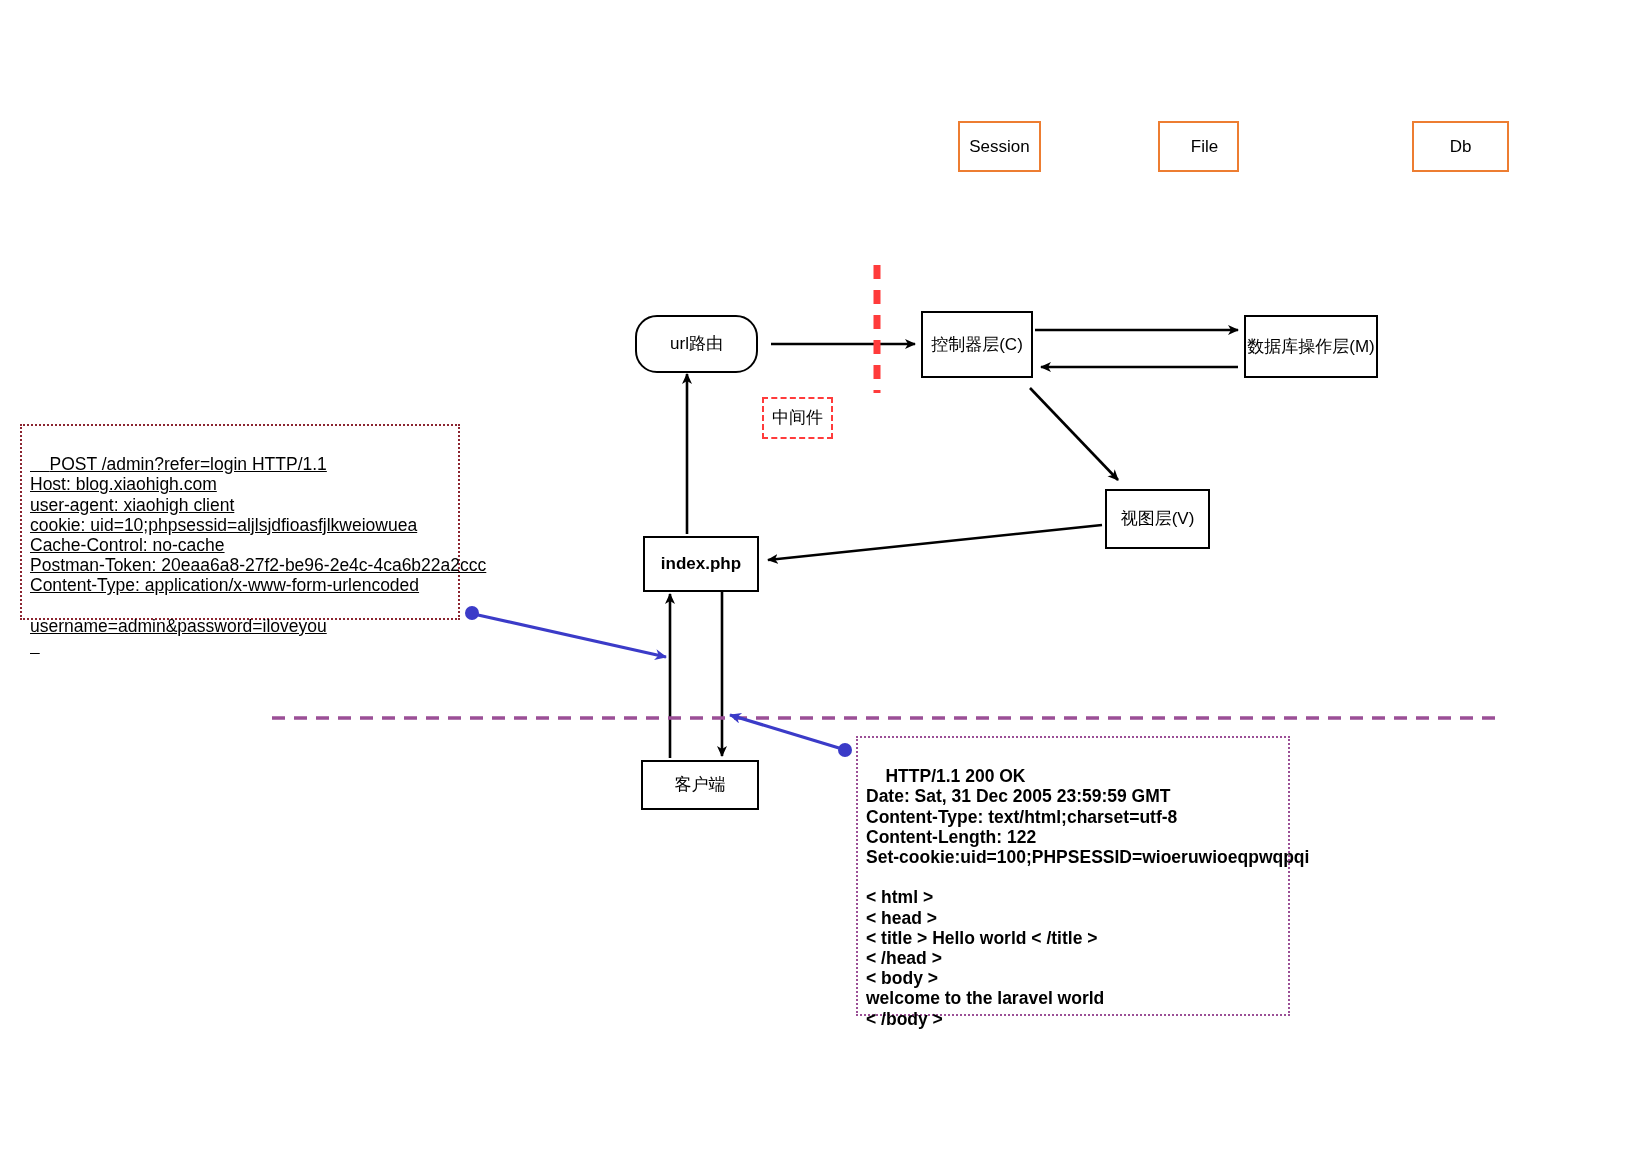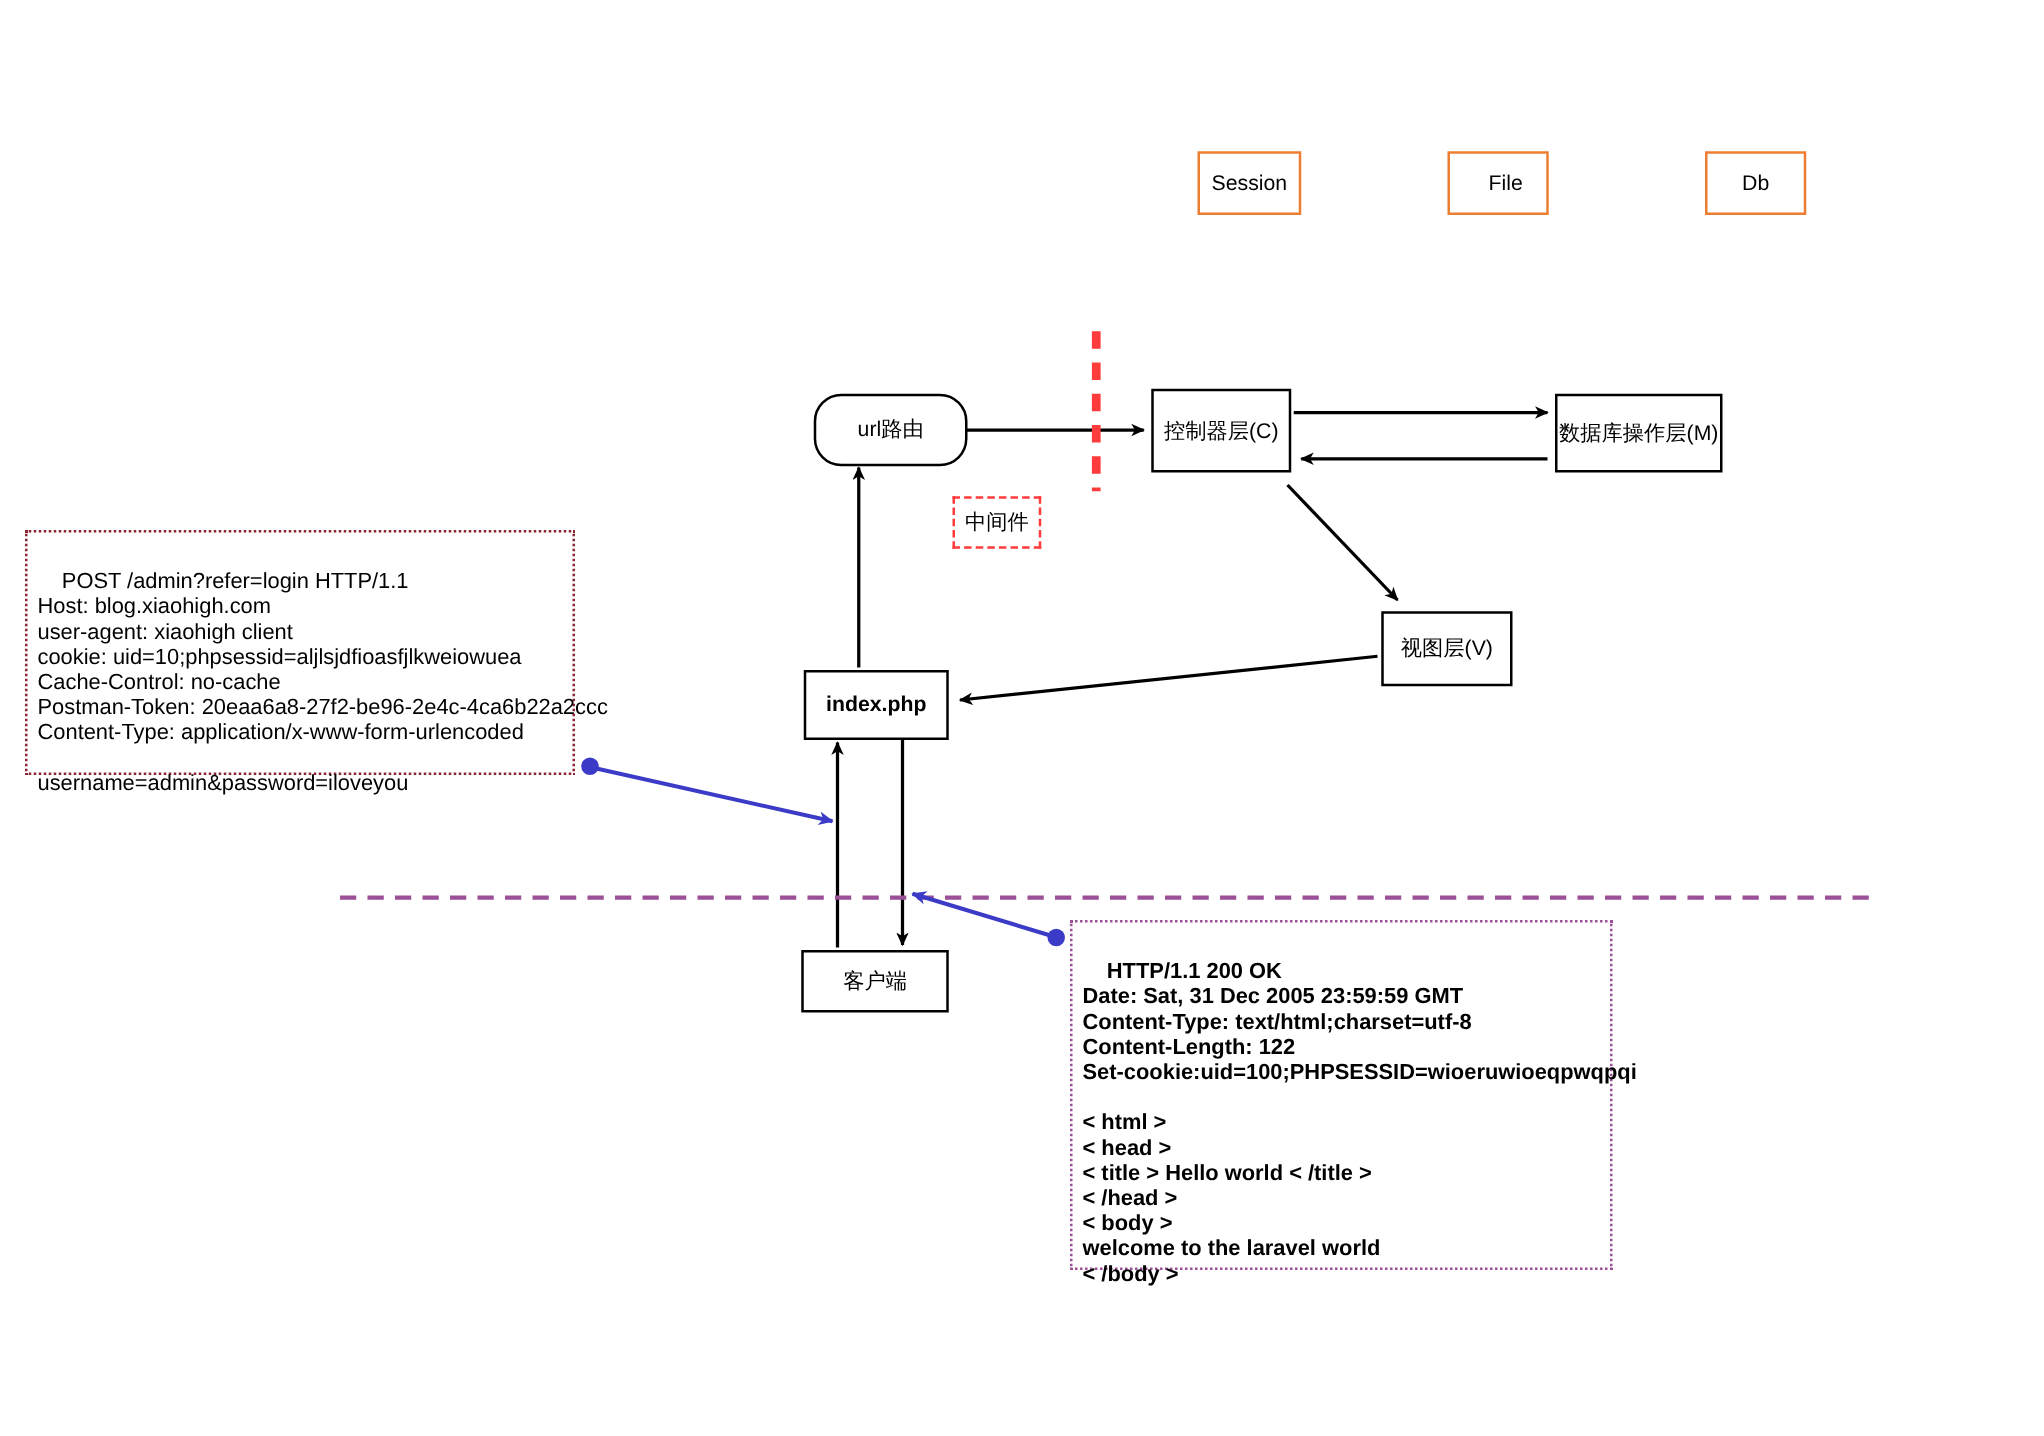--- a/index.html
+++ b/index.html
@@ -19,21 +19,21 @@
   }
   .node.black{border:2px solid #000;}
   .node.orange{border:2px solid #ED7D31;}
   .node.reddash{border:2px dashed #FF3B3B;color:#000;}
 
   .callout{
     position:absolute;box-sizing:border-box;background:#fff;
     font-size:17.5px;line-height:20.2px;white-space:pre;
     padding:8px 6px 8px 8px;
   }
-  .callout.req{border:2px dotted #8B2430;}
+  .callout.req{border:2px dotted #8B2430;text-decoration:underline;}
   .callout.res{border:2px dotted #9B4F96;}
 </style>
 </head>
 <body>
 
 <div id="stage">
 
   <svg class="svg-layer" viewBox="0 0 1635 1149" xmlns="http://www.w3.org/2000/svg">
     <defs>
       <marker id="ah-black" markerWidth="12" markerHeight="12" refX="10" refY="5" orient="auto" markerUnits="userSpaceOnUse">
@@ -70,25 +70,25 @@
     <circle cx="845" cy="750" r="7" fill="#3B3BC8"></circle>
     <line x1="839" y1="748" x2="730" y2="715" stroke="#3B3BC8" stroke-width="3.2" marker-end="url(#ah-blue)"></line>
   </svg>
 
   <div class="node orange" style="left:958px;top:121px;width:83px;height:51px;">
     <span>Session</span>
   </div>
   <div class="node orange" style="left:1158px;top:121px;width:81px;height:51px;padding-left:12px;">
     <span>File</span>
   </div>
-  <div class="node orange" style="left:1364px;top:121px;width:81px;height:51px;">
+  <div class="node orange" style="left:1412px;top:121px;width:97px;height:51px;">
     <span>Db</span>
   </div>
 
-  <div class="node black" style="left:651px;top:315px;width:123px;height:58px;border-radius:22px;">
+  <div class="node black" style="left:635px;top:315px;width:123px;height:58px;border-radius:22px;">
     <span>url路由</span>
   </div>
 
   <div class="node black" style="left:921px;top:311px;width:112px;height:67px;">
     <span>控制器层(C)</span>
   </div>
 
   <div class="node black" style="left:1244px;top:315px;width:134px;height:63px;">
     <span>数据库操作层(M)</span>
   </div>

